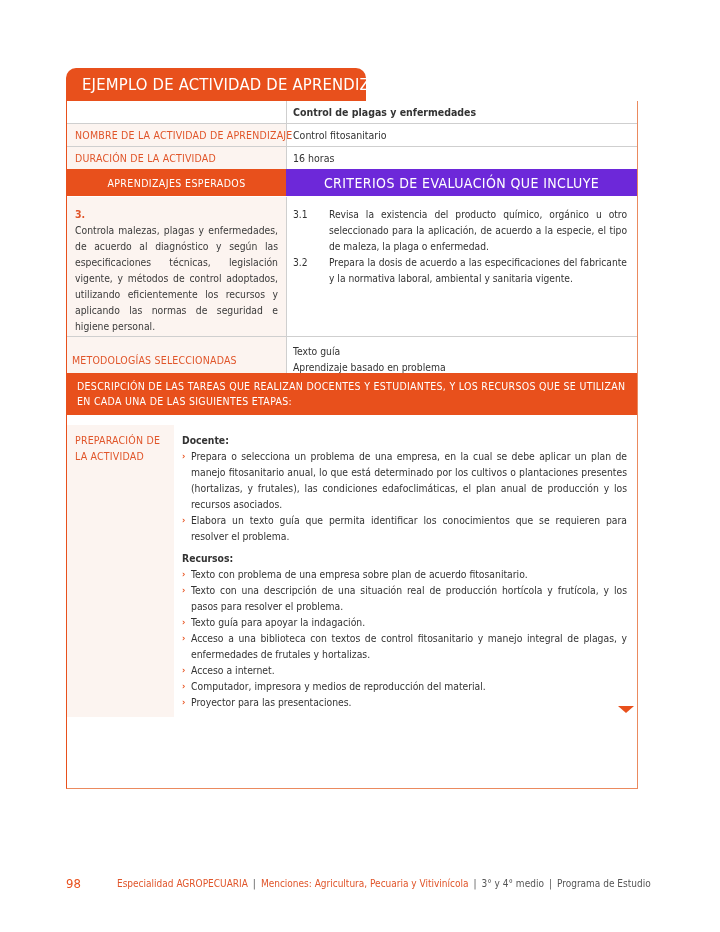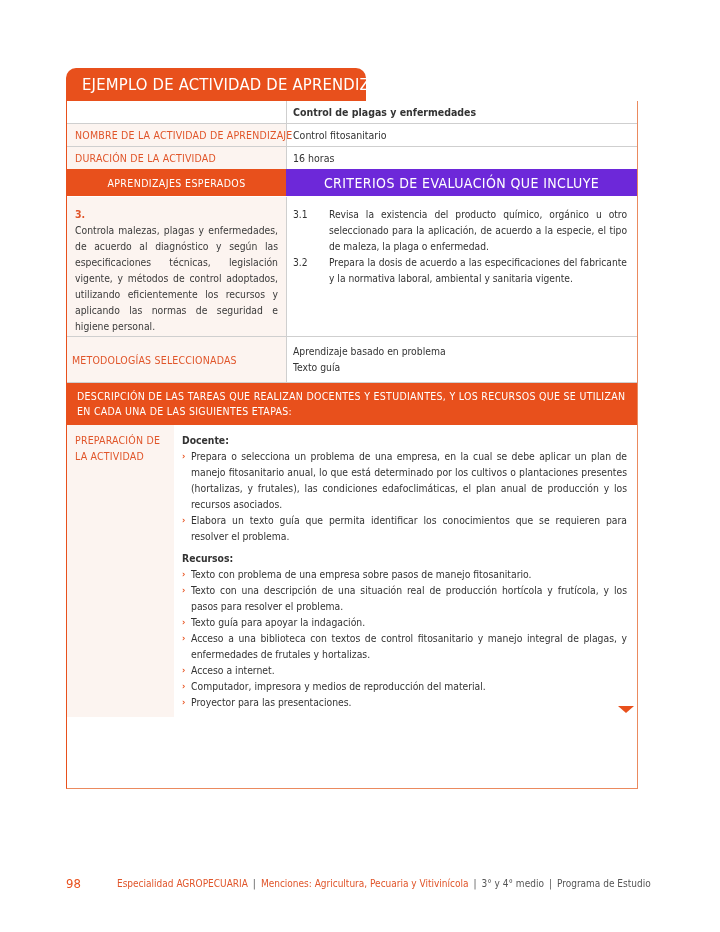--- a/index.html
+++ b/index.html
@@ -97,39 +97,39 @@
         <div class="crit">
           <span class="crit-num">3.2</span>
           <span class="crit-text">Prepara la dosis de acuerdo a las especificaciones del fabricante y la normativa laboral, ambiental y sanitaria vigente.</span>
         </div>
       </div>
     </div>
 
     <div class="row met-row" style="top:236px;">
       <div class="cell-l">METODOLOGÍAS SELECCIONADAS</div>
       <div class="cell-r">
+        <div>Texto guía</div>
         <div>Aprendizaje basado en problema</div>
-        <div>Texto guía</div>
       </div>
     </div>
 
-    <div class="row desc-row" style="top:282px;">DESCRIPCIÓN DE LAS TAREAS QUE REALIZAN DOCENTES Y ESTUDIANTES, Y LOS RECURSOS QUE SE UTILIZAN EN CADA UNA DE LAS SIGUIENTES ETAPAS:</div>
+    <div class="row desc-row" style="top:272px;">DESCRIPCIÓN DE LAS TAREAS QUE REALIZAN DOCENTES Y ESTUDIANTES, Y LOS RECURSOS QUE SE UTILIZAN EN CADA UNA DE LAS SIGUIENTES ETAPAS:</div>
 
     <div class="row prep-row" style="top:324px;">
       <div class="cell-l">PREPARACIÓN DE LA ACTIVIDAD</div>
       <div class="cell-r">
         <div class="sub-h">Docente:</div>
         <ul class="bl">
           <li><span class="bullet">›</span><span>Prepara o selecciona un problema de una empresa, en la cual se debe aplicar un plan de manejo fitosanitario anual, lo que está determinado por los cultivos o plantaciones presentes (hortalizas, y frutales), las condiciones edafoclimáticas, el plan anual de producción y los recursos asociados.</span></li>
           <li><span class="bullet">›</span><span>Elabora un texto guía que permita identificar los conocimientos que se requieren para resolver el problema.</span></li>
         </ul>
         <div class="gap"></div>
         <div class="sub-h">Recursos:</div>
         <ul class="bl">
-          <li><span class="bullet">›</span><span>Texto con problema de una empresa sobre pasos de manejo fitosanitario.</span></li>
+          <li><span class="bullet">›</span><span>Texto con problema de una empresa sobre plan de acuerdo fitosanitario.</span></li>
           <li><span class="bullet">›</span><span>Texto con una descripción de una situación real de producción hortícola y frutícola, y los pasos para resolver el problema.</span></li>
           <li><span class="bullet">›</span><span>Texto guía para apoyar la indagación.</span></li>
           <li><span class="bullet">›</span><span>Acceso a una biblioteca con textos de control fitosanitario y manejo integral de plagas, y enfermedades de frutales y hortalizas.</span></li>
           <li><span class="bullet">›</span><span>Acceso a internet.</span></li>
           <li><span class="bullet">›</span><span>Computador, impresora y medios de reproducción del material.</span></li>
           <li><span class="bullet">›</span><span>Proyector para las presentaciones.</span></li>
         </ul>
       </div>
       <div class="arrow-down"></div>
     </div>

